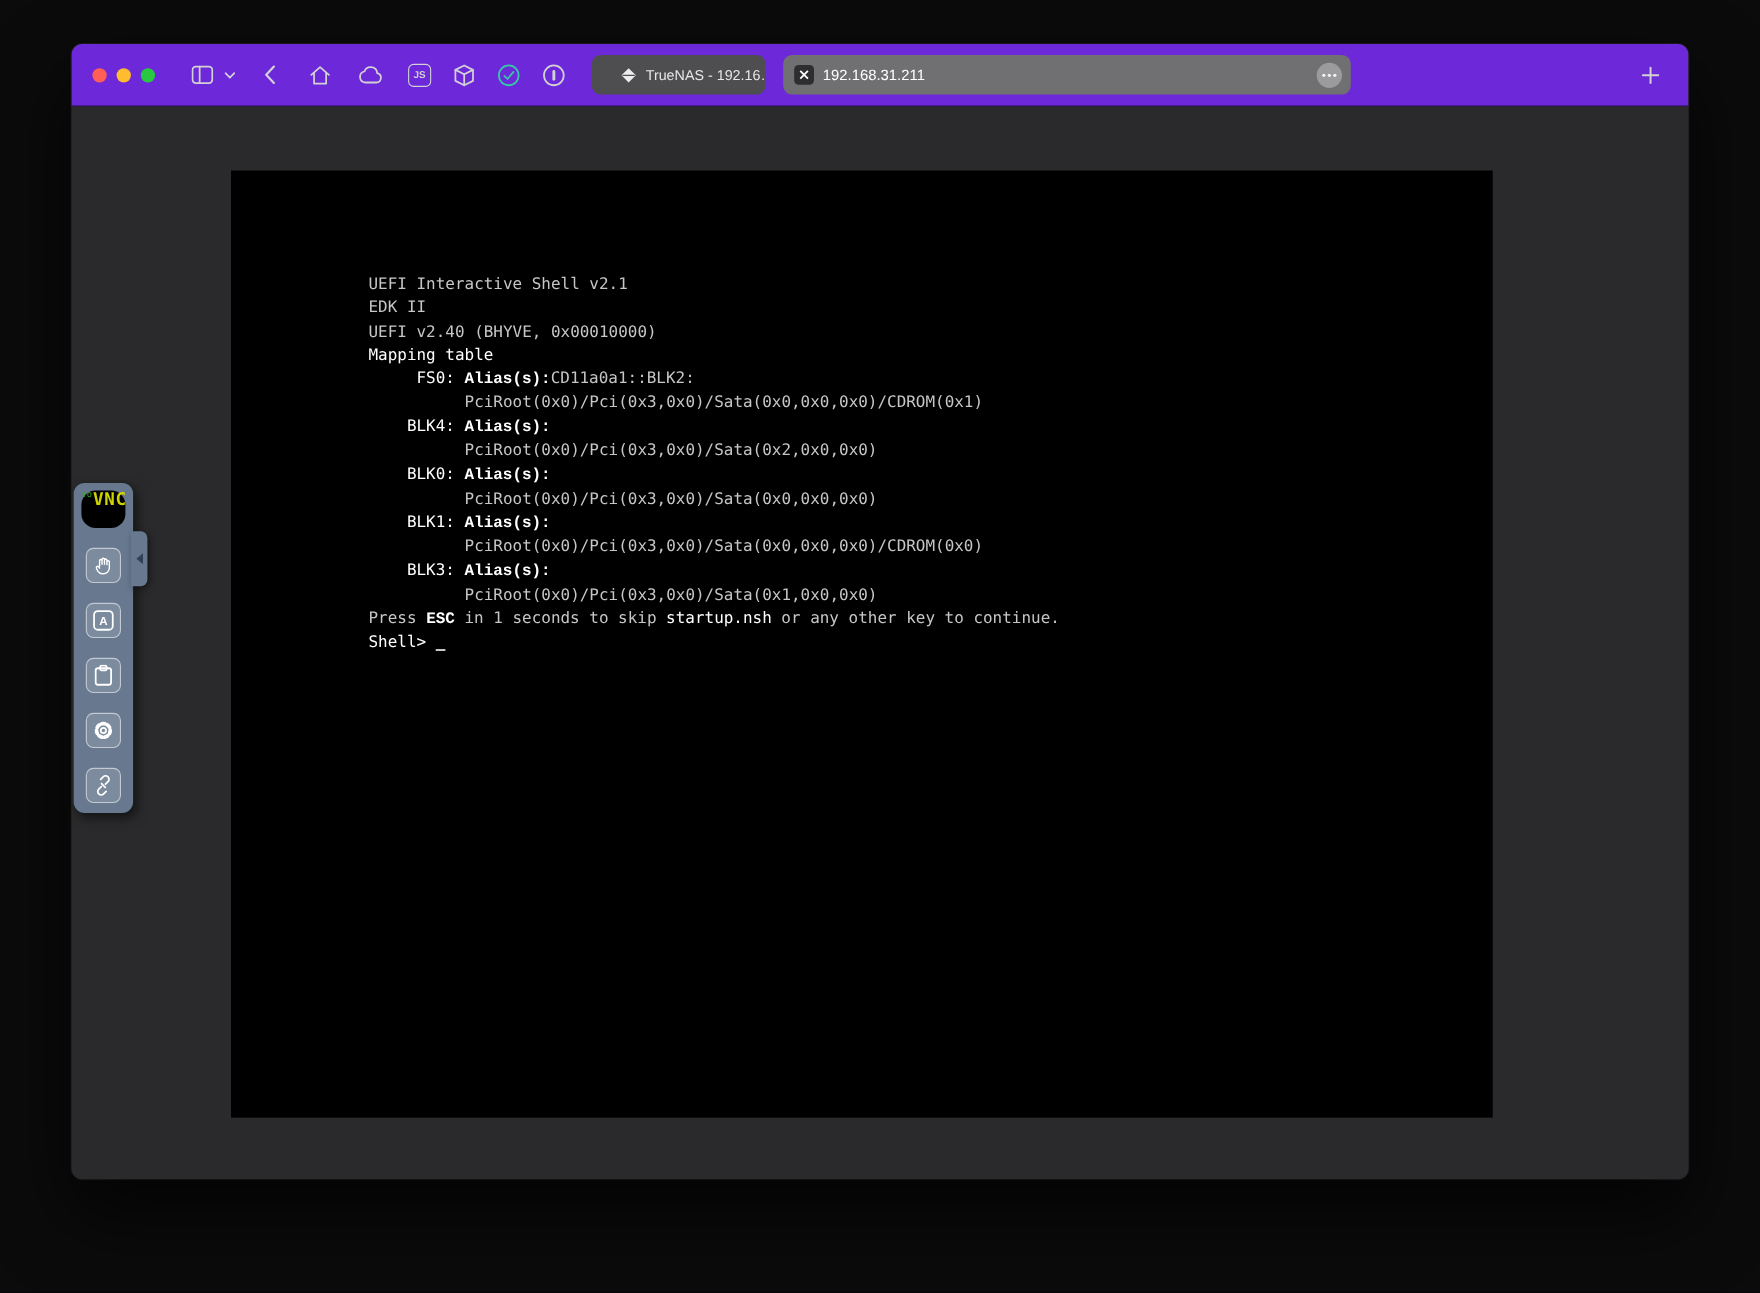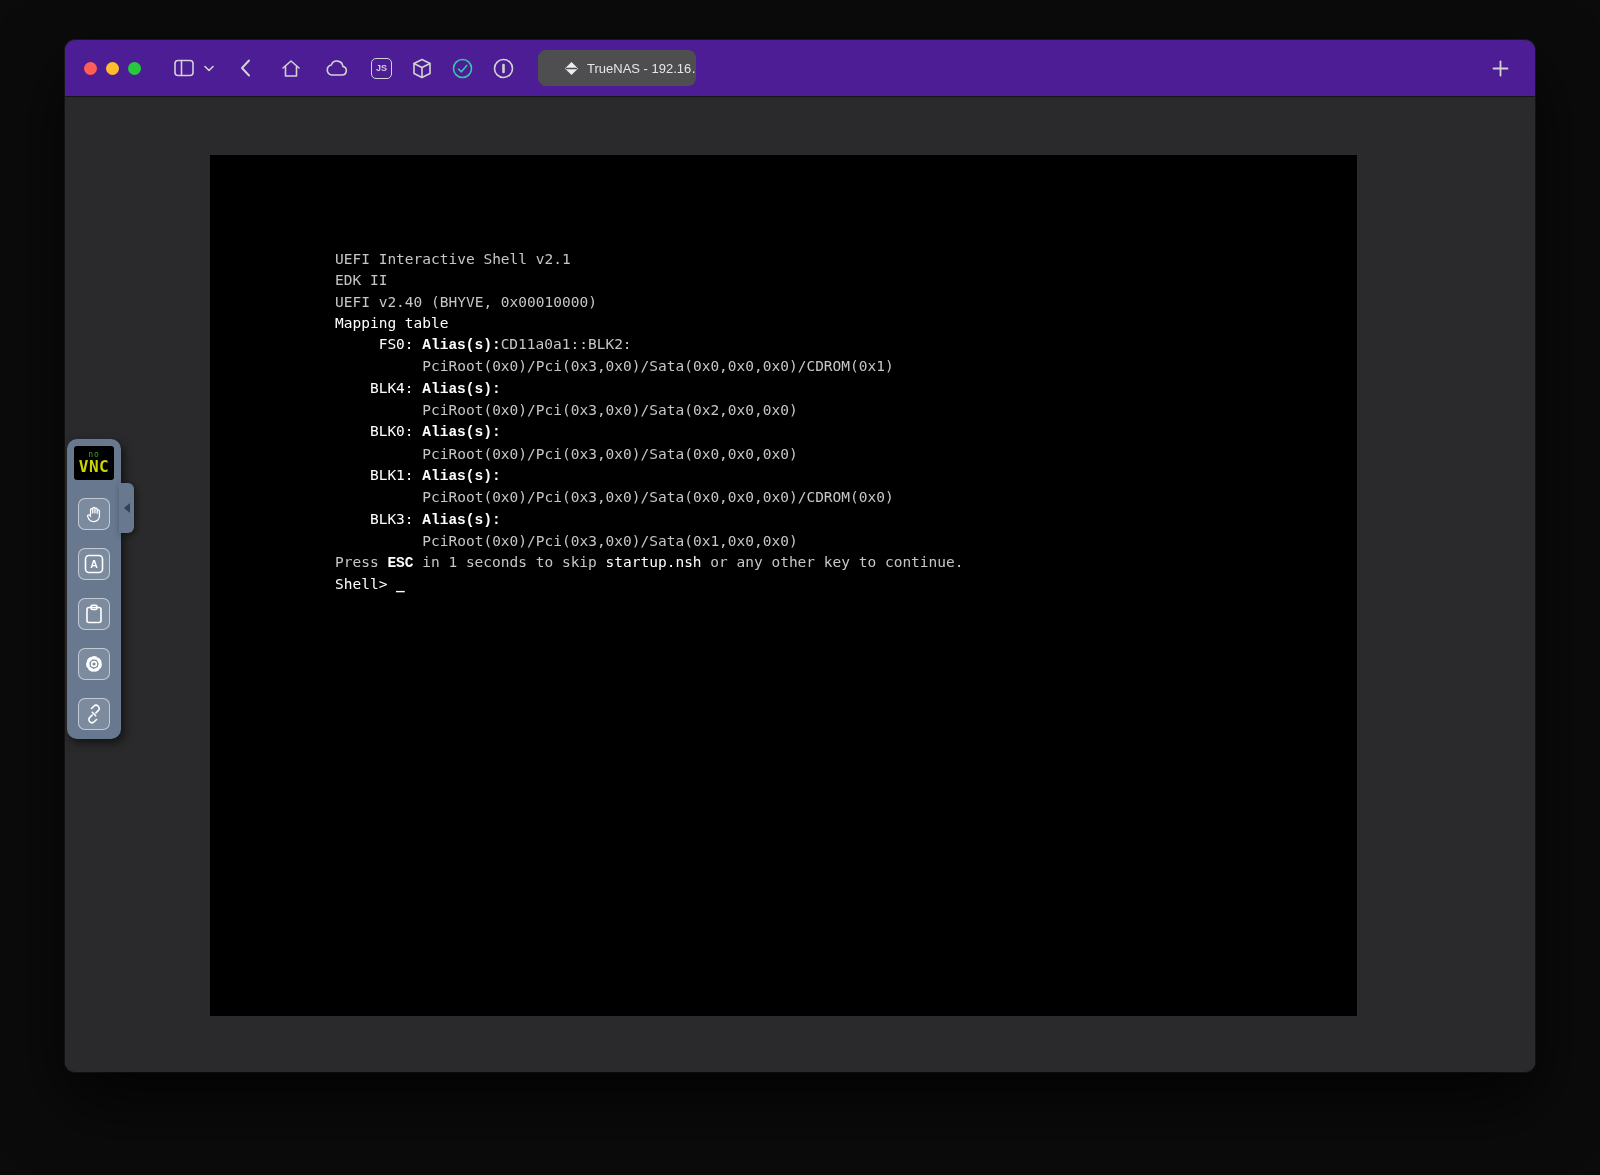--- a/index.html
+++ b/index.html
@@ -8,21 +8,21 @@
   .window {
     position:absolute; left:65px; top:40px; width:1470px; height:1032px;
     background:#2a2a2c; border-radius:10px;
     box-shadow:0 30px 70px rgba(0,0,0,.75), 0 0 0 1px rgba(255,255,255,.07);
     overflow:hidden;
   }
 
   
   .toolbar {
     position:absolute; top:0; left:0; right:0; height:57px;
-    background:#4c1d95; border-bottom:1px solid #161617;
+    background:#6d28d9; border-bottom:1px solid #161617;
     display:flex; align-items:center; padding-left:19px;
   }
   .lights { display:flex; gap:9px; }
   .light { width:13px; height:13px; border-radius:50%; }
   .tb-icon { display:flex; align-items:center; justify-content:center; color:#d2d2d4; }
   .tb-icon svg { stroke:#d2d2d4; fill:none; stroke-width:1.6; stroke-linecap:round; stroke-linejoin:round; }
   .js-badge {
     width:21px; height:21px; border:1.7px solid #d2d2d4; border-radius:5px;
     display:flex; align-items:center; justify-content:center;
     font-size:9px; font-weight:bold; color:#d2d2d4;
@@ -66,22 +66,22 @@
   .seg-cur { color:#ffffff; font-weight:bold; animation:blink 1.2s steps(1) infinite; }
   @keyframes blink { 50% { opacity:0; } }
 
   
   .vnc-panel {
     position:absolute; left:2px; top:335px; width:54px; height:300px;
     background:#67788f; border-radius:10px;
     box-shadow:3px 4px 10px rgba(0,0,0,.55);
   }
   .vnc-logo {
-    width:40px; height:34px; margin:7px auto 0; background:#000; border-radius:3px;
-    display:flex; flex-direction:column; align-items:center; justify-content:center;
+    width:40px; height:34px; margin:7px auto 0; background:#000; border-radius:13px;
+    display:flex; flex-direction:row; align-items:flex-start; justify-content:center;
     font-family:"DejaVu Sans Mono", monospace; line-height:1;
   }
   .vnc-logo .small { font-size:8px; color:#35a824; letter-spacing:1px; }
   .vnc-logo .main  { font-size:16px; font-weight:bold; color:#cdd400; letter-spacing:.5px; }
   .vnc-btn {
     width:32px; height:32px; margin:18px auto 0; border-radius:7px;
     background:rgba(255,255,255,.14); border:1.5px solid rgba(255,255,255,.55);
     display:flex; align-items:center; justify-content:center;
   }
   .vnc-btn:first-of-type { margin-top:12px; }
@@ -160,20 +160,34 @@
     <div class="tab-btn">
       <span style="display:flex">
         <svg width="15" height="15" viewBox="0 0 16 16">
             <path d="M8 1 L15 8 L8 15 L1 8 Z" fill="#ededef"></path>
             <line x1="2" y1="8" x2="14" y2="8" stroke="#4e4e50" stroke-width="1.4"></line>
           </svg>
       </span>
       <span>TrueNAS - 192.16…</span>
     </div>
 
+    <div class="url-bar">
+      <span class="site-ico">
+        <svg width="10" height="10" viewBox="0 0 10 10">
+            <line x1="1.5" y1="1.5" x2="8.5" y2="8.5" stroke="#fff" stroke-width="1.6"></line>
+            <line x1="8.5" y1="1.5" x2="1.5" y2="8.5" stroke="#fff" stroke-width="1.6"></line>
+          </svg>
+      </span>
+      <span>192.168.31.211</span>
+      <span class="ellipsis-btn">
+          <i></i>
+          <i></i>
+          <i></i>
+        </span>
+    </div>
 
     <span class="tb-icon plus-btn">
       <svg width="17" height="17" viewBox="0 0 17 17" style="stroke-width:1.8">
           <line x1="8.5" y1="1.5" x2="8.5" y2="15.5"></line>
           <line x1="1.5" y1="8.5" x2="15.5" y2="8.5"></line>
         </svg>
     </span>
   </div>
 
   <div class="page">

